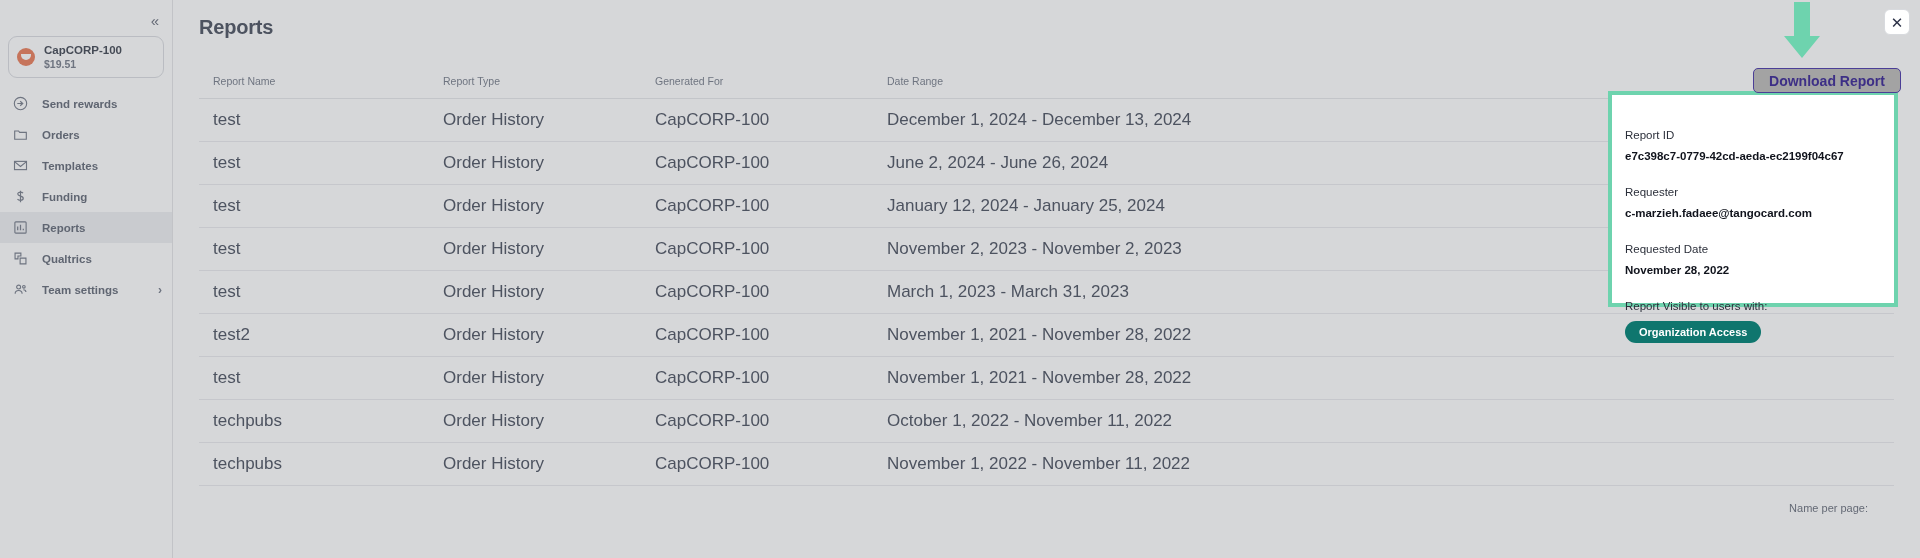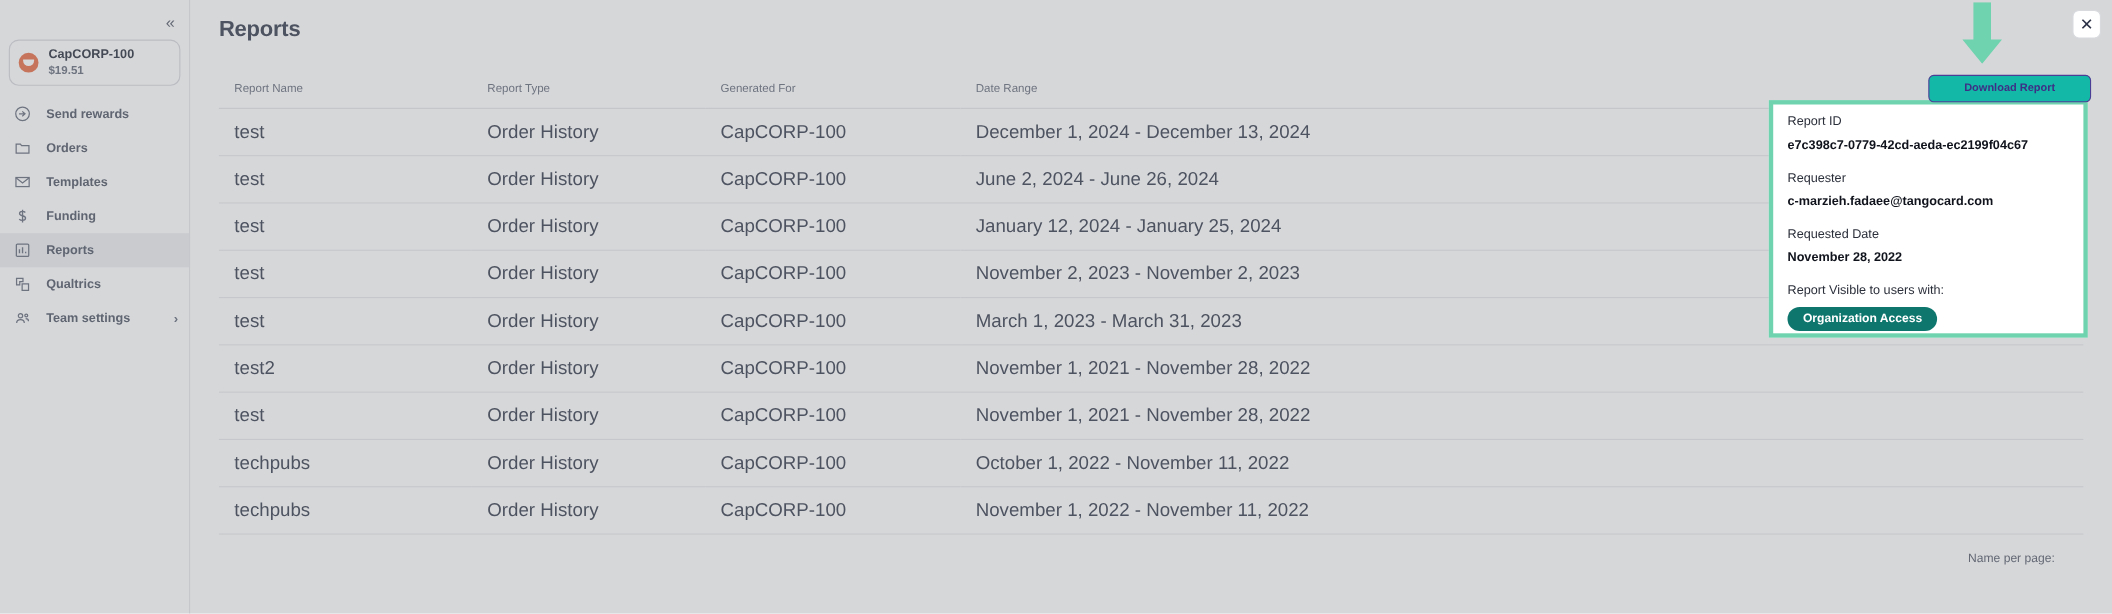--- a/index.html
+++ b/index.html
@@ -124,44 +124,44 @@
     cursor: pointer; line-height: 1;
     z-index: 40;
   }
   .green-arrow {
     position: absolute; left: 1780px; top: 2px;
     width: 44px; height: 56px; z-index: 40;
   }
   .download-btn {
     position: absolute; left: 1753px; top: 68px;
     height: 25px; min-width: 148px;
-    background: #14b8a6;
+    background: #a3a3a3;
     border: 1px solid #4b3e96;
     border-radius: 5px;
-    color: #3d2f86; font-size: 10px; font-weight: 700;
+    color: #3d2f86; font-size: 14px; font-weight: 700;
     display: flex; align-items: center; justify-content: center;
     cursor: pointer; z-index: 41; padding: 0 10px;
   }
   .detail-panel {
     position: absolute; left: 1608px; top: 91px;
     width: 290px; height: 216px;
     background: #ffffff;
     border: 4px solid #6ed3ae;
     z-index: 39;
     padding: 10px 12px 10px 13px;
   }
   .dp-label {
     font-size: 11.5px; color: #2b2f3a; font-weight: 400;
     margin-top: 0;
   }
   .dp-value {
     font-size: 11.5px; color: #10131c; font-weight: 700;
     margin-top: 9px;
   }
-  .dp-group { margin-bottom: 18px; }
+  .dp-group { margin-bottom: 18px; margin-top: 24px; }
   .dp-group:last-child { margin-bottom: 0; }
   .access-chip {
     display: inline-flex; align-items: center; justify-content: center;
     margin-top: 9px;
     height: 22px; padding: 0 14px;
     background: #0f766e; color: #ffffff;
     border-radius: 11px;
     font-size: 11px; font-weight: 700;
   }
 </style>

